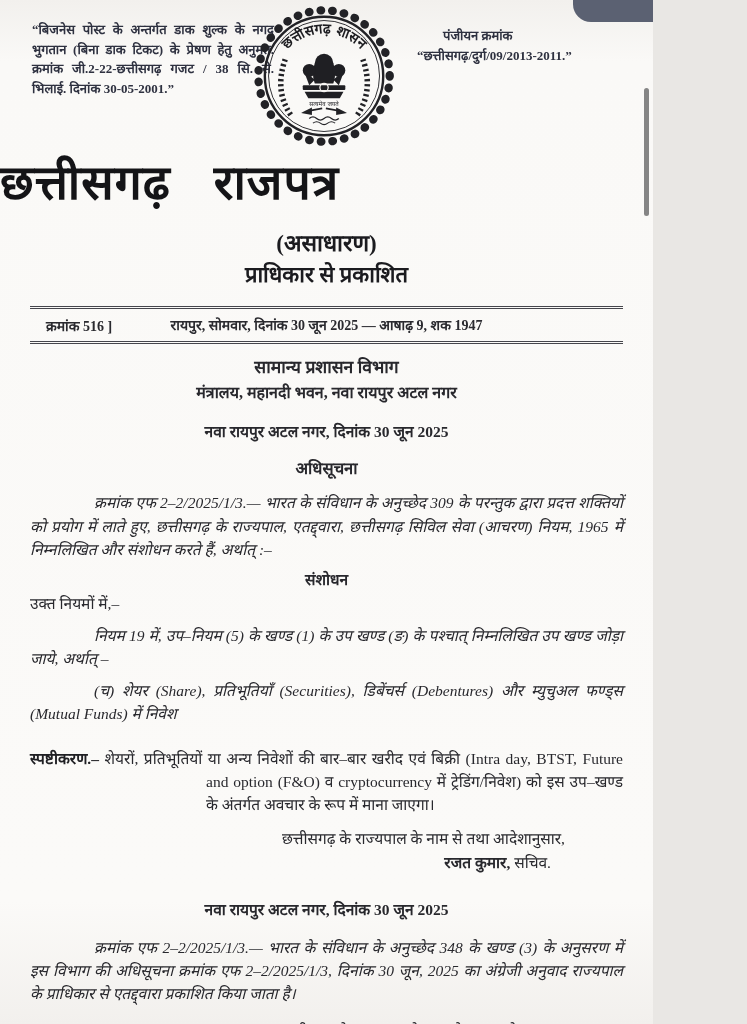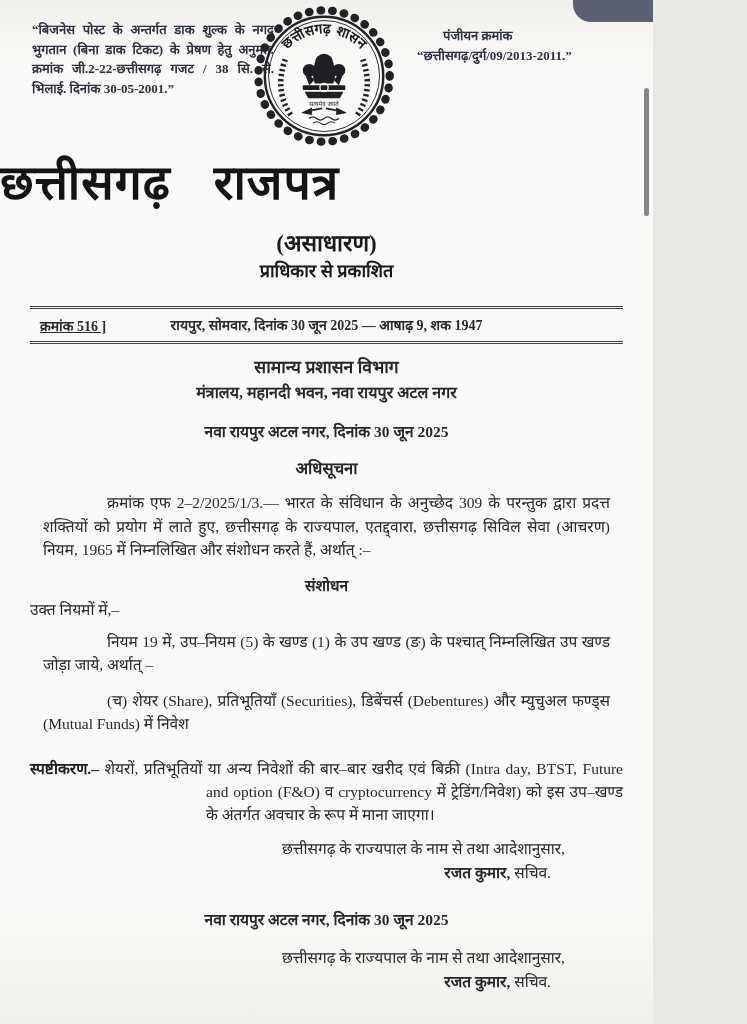--- a/index.html
+++ b/index.html
@@ -38,41 +38,41 @@
     position:absolute; top:148px; left:0; width:100%; text-align:left;
     font-size:48px; font-weight:700; letter-spacing:1px; word-spacing:30px;
     color:#141417;
   }
   .gazette-subtitle {
     position:absolute; top:226px; left:0; width:100%; text-align:center;
     font-size:23px; font-weight:700; color:#1b1b1f;
   }
   .gazette-authority {
     position:absolute; top:258px; left:0; width:100%; text-align:center;
-    font-size:18px; font-weight:700; color:#1b1b1f;
+    font-size:22px; font-weight:700; color:#1b1b1f;
   }
   
   .issue-bar {
     position:absolute; top:306px; left:30px; right:30px;
     border-top:3px double #46464c; border-bottom:3px double #46464c;
     padding:6px 0 7px; font-size:14px; font-weight:700; color:#2a2a2f;
   }
-  .issue-bar .issue-no { position:absolute; left:10px; top:7px;text-decoration:underline; }
+  .issue-bar .issue-no { position:absolute; left:16px; top:7px; }
   .issue-bar .date-line { text-align:center; }
   
   .doc-body {
     position:absolute; top:354px; left:30px; right:30px;
     font-size:15.5px; line-height:1.5; color:#28282d;
   }
   .center { text-align:center; }
   .dept-name { font-size:17.5px; font-weight:600; }
   .dept-address { font-size:16px; font-weight:600; margin-top:1px; }
   .place-date { margin-top:15px; font-weight:600; }
   .notif-heading { margin-top:13px; font-size:16.5px; font-weight:600; }
-  .para { text-align:justify; text-indent:64px; margin:13px; }
+  .para { text-align:justify; text-indent:64px; margin:0;font-style:italic; }
   .para1 { margin-top:10px; }
   .amendment-heading { font-weight:600; margin-top:7px; }
   .rules-intro { margin-top:1px; }
   .para2 { margin-top:8px; }
   .para3 { margin-top:9px; }
   .explanation {
     margin-top:21px; text-align:justify;
     padding-left:176px; text-indent:-176px;
   }
   .explanation .label { font-weight:700; color:#202024; }
@@ -170,20 +170,21 @@
 
     <div class="sig">
       <div>छत्तीसगढ़ के राज्यपाल के नाम से तथा आदेशानुसार,</div>
       <div class="name-line">
         <span class="sig-name">रजत कुमार,</span><span> सचिव.</span>
       </div>
     </div>
 
     <div class="center place-date-2">नवा रायपुर अटल नगर, दिनांक 30 जून 2025</div>
 
+    <p class="para para4">क्रमांक एफ 2–2/2025/1/3.— भारत के संविधान के अनुच्छेद 348 के खण्ड (3) के अनुसरण में इस विभाग की अधिसूचना क्रमांक एफ 2–2/2025/1/3, दिनांक 30 जून, 2025 का अंग्रेजी अनुवाद राज्यपाल के प्राधिकार से एतद्द्वारा प्रकाशित किया जाता है।</p>
 
     <div class="sig sig-2">
       <div>छत्तीसगढ़ के राज्यपाल के नाम से तथा आदेशानुसार,</div>
       <div class="name-line">
         <span class="sig-name">रजत कुमार,</span><span> सचिव.</span>
       </div>
     </div>
   </div>
 
 </div>

